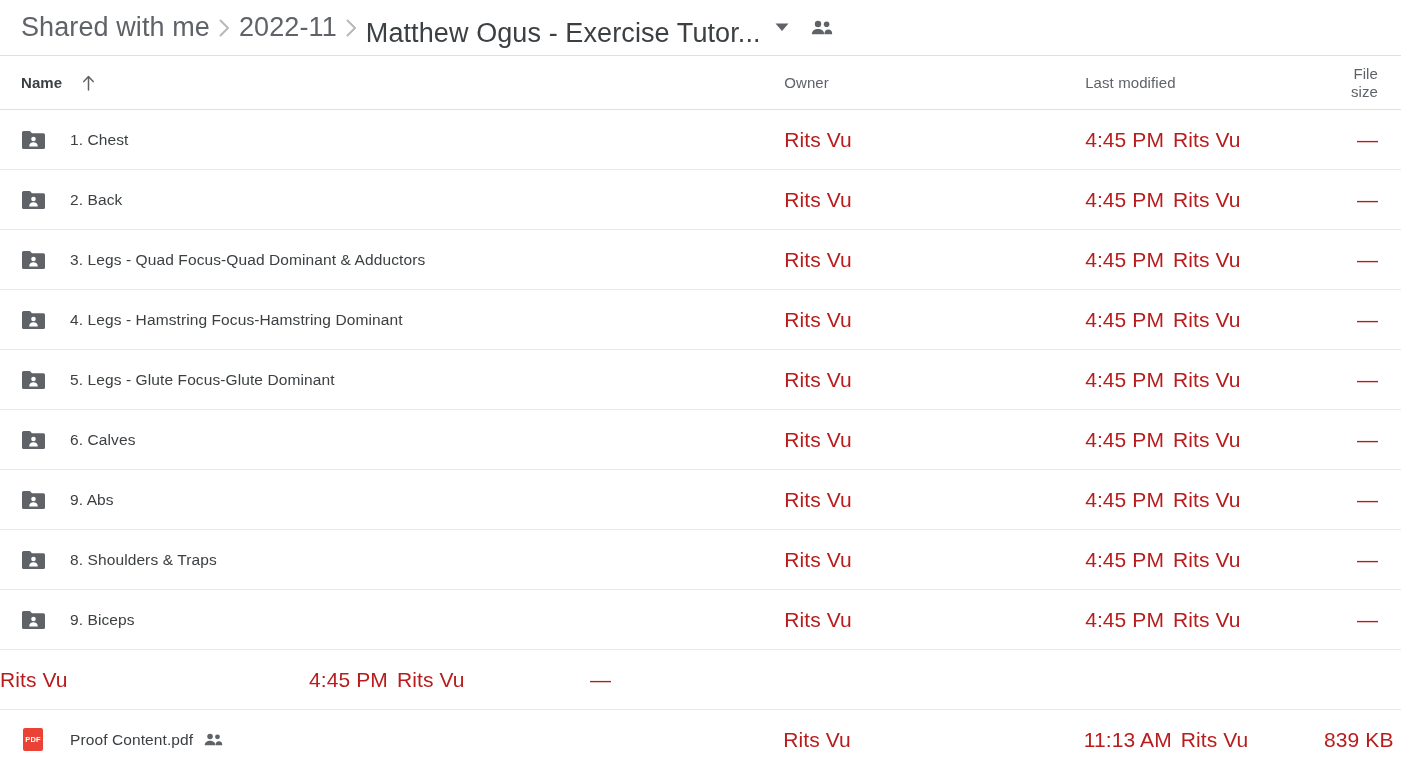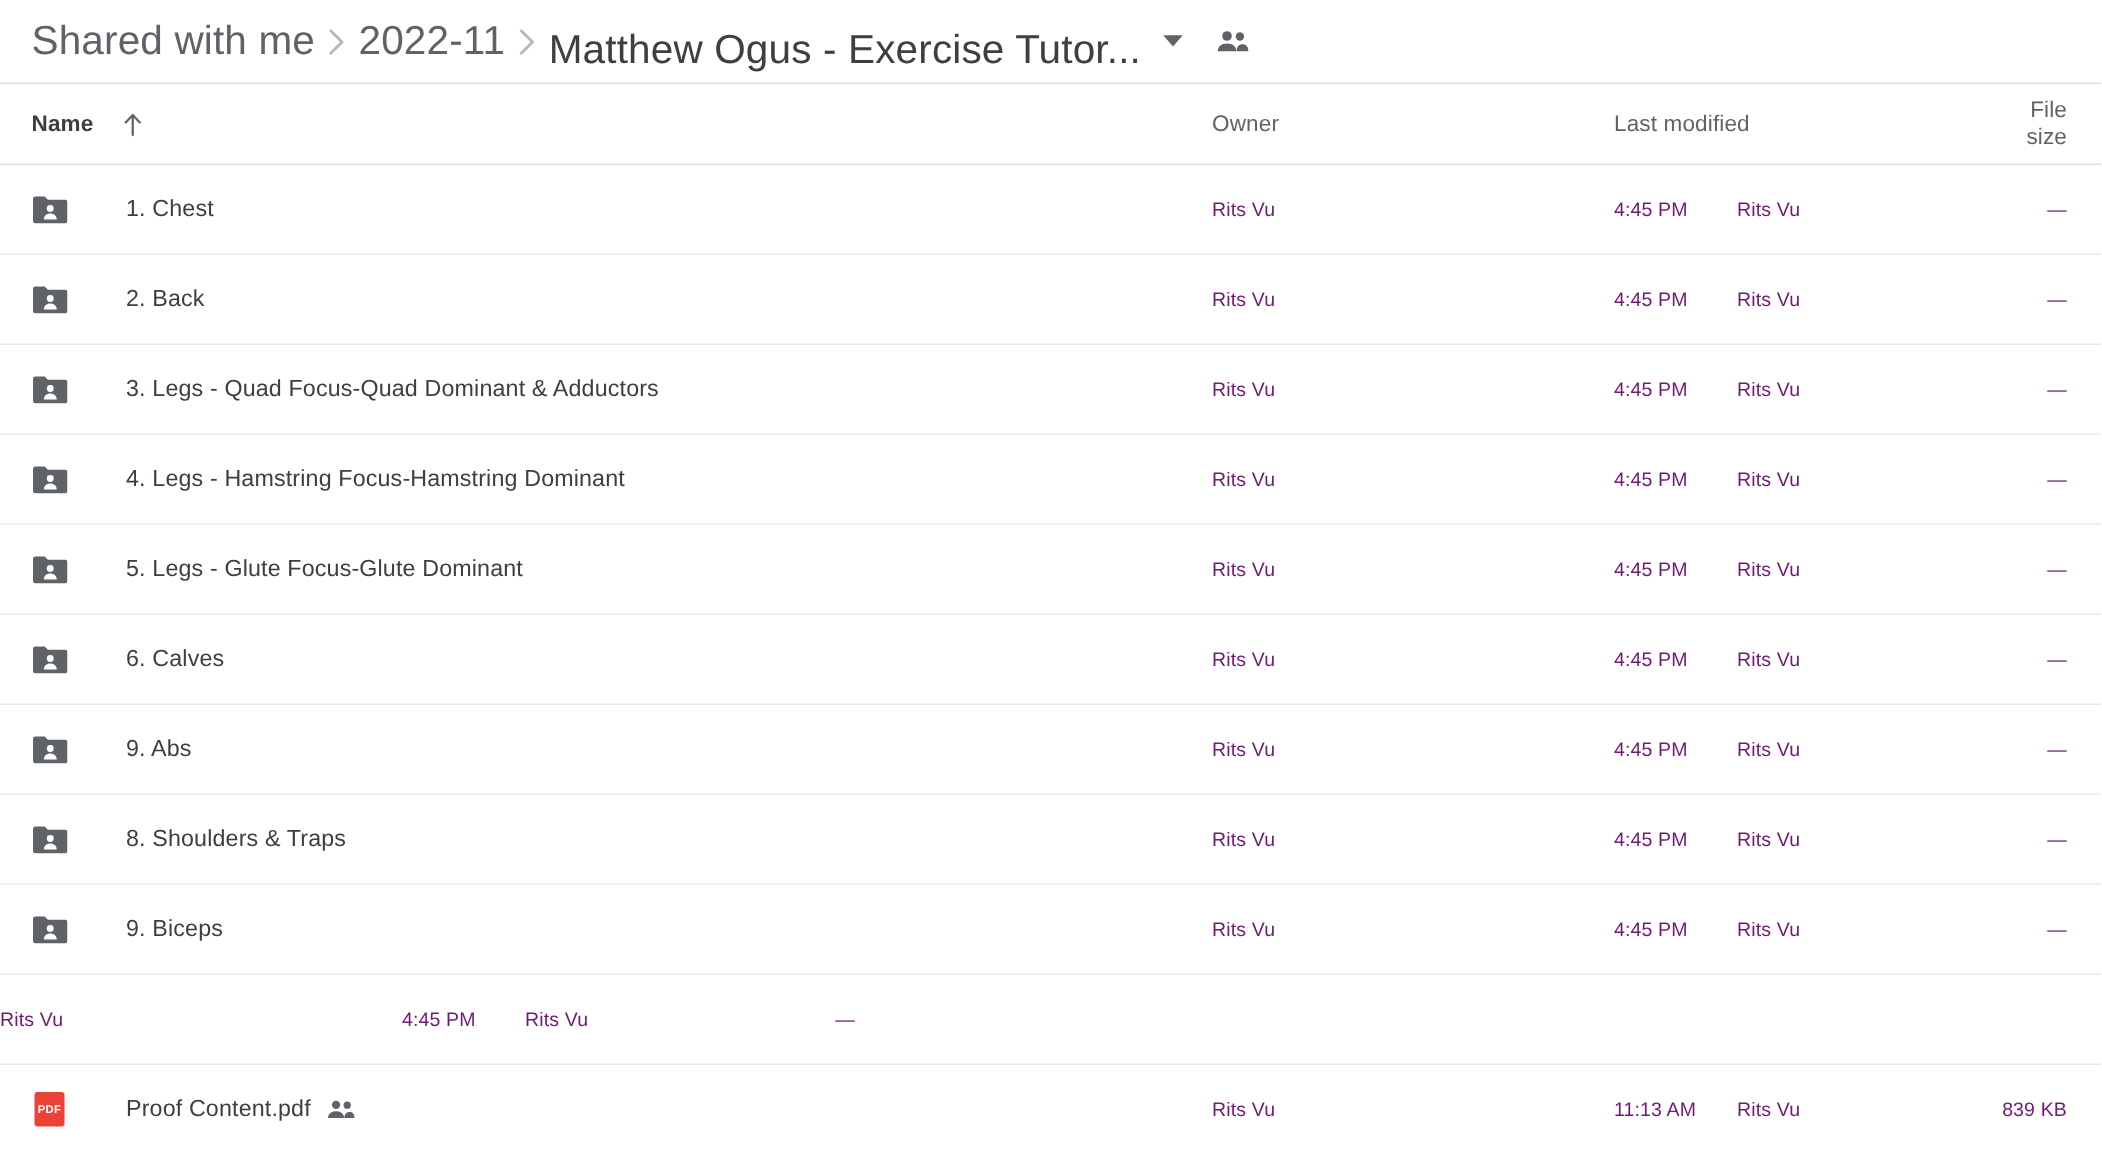--- a/index.html
+++ b/index.html
@@ -66,57 +66,57 @@
   .head-row {
     height: 54px;
     border-bottom: 1px solid #e0e0e0;
   }
   .data-row {
     height: 60px;
   }
 
   .col-name   { width: 808px; padding-left: 21px; display: flex; align-items: center; }
   .col-owner  { width: 268px; }
-  .col-mod    { width: 248px; display: flex; align-items: flex-start; }
+  .col-mod    { width: 248px; display: flex; align-items: flex-start; margin-left: 41px; }
   .col-size   { width: 77px;  text-align: right; padding-right: 23px; }
 
   .head-cell {
     font-size: 15px;
     color: #5f6368;
     letter-spacing: .1px;
   }
   .head-cell.name-head {
     font-weight: bold;
     color: #3c4043;
     display: flex;
     align-items: center;
     gap: 20px;
   }
   .sort-arrow { display: inline-flex; align-items: center; }
 
   .cell-text {
-    font-size: 13px;
-    color: #701a75;
+    font-size: 21px;
+    color: #b91c1c;
     letter-spacing: .1px;
     white-space: nowrap;
   }
   .name-text {
     font-size: 15.5px;
     color: #3c4043;
     letter-spacing: .1px;
     white-space: nowrap;
   }
   .mod-time { min-width: 73px; }
   .mod-user { margin-left: 9px; }
 
   
   .icon-slot {
     width: 24px;
     height: 24px;
-    margin-right: 39px;
+    margin-right: 25px;
     flex: none;
     display: flex;
     align-items: center;
     justify-content: center;
   }
   .folder-icon { display: block; }
   .pdf-icon {
     width: 20px;
     height: 23px;
     background: #ea4335;

